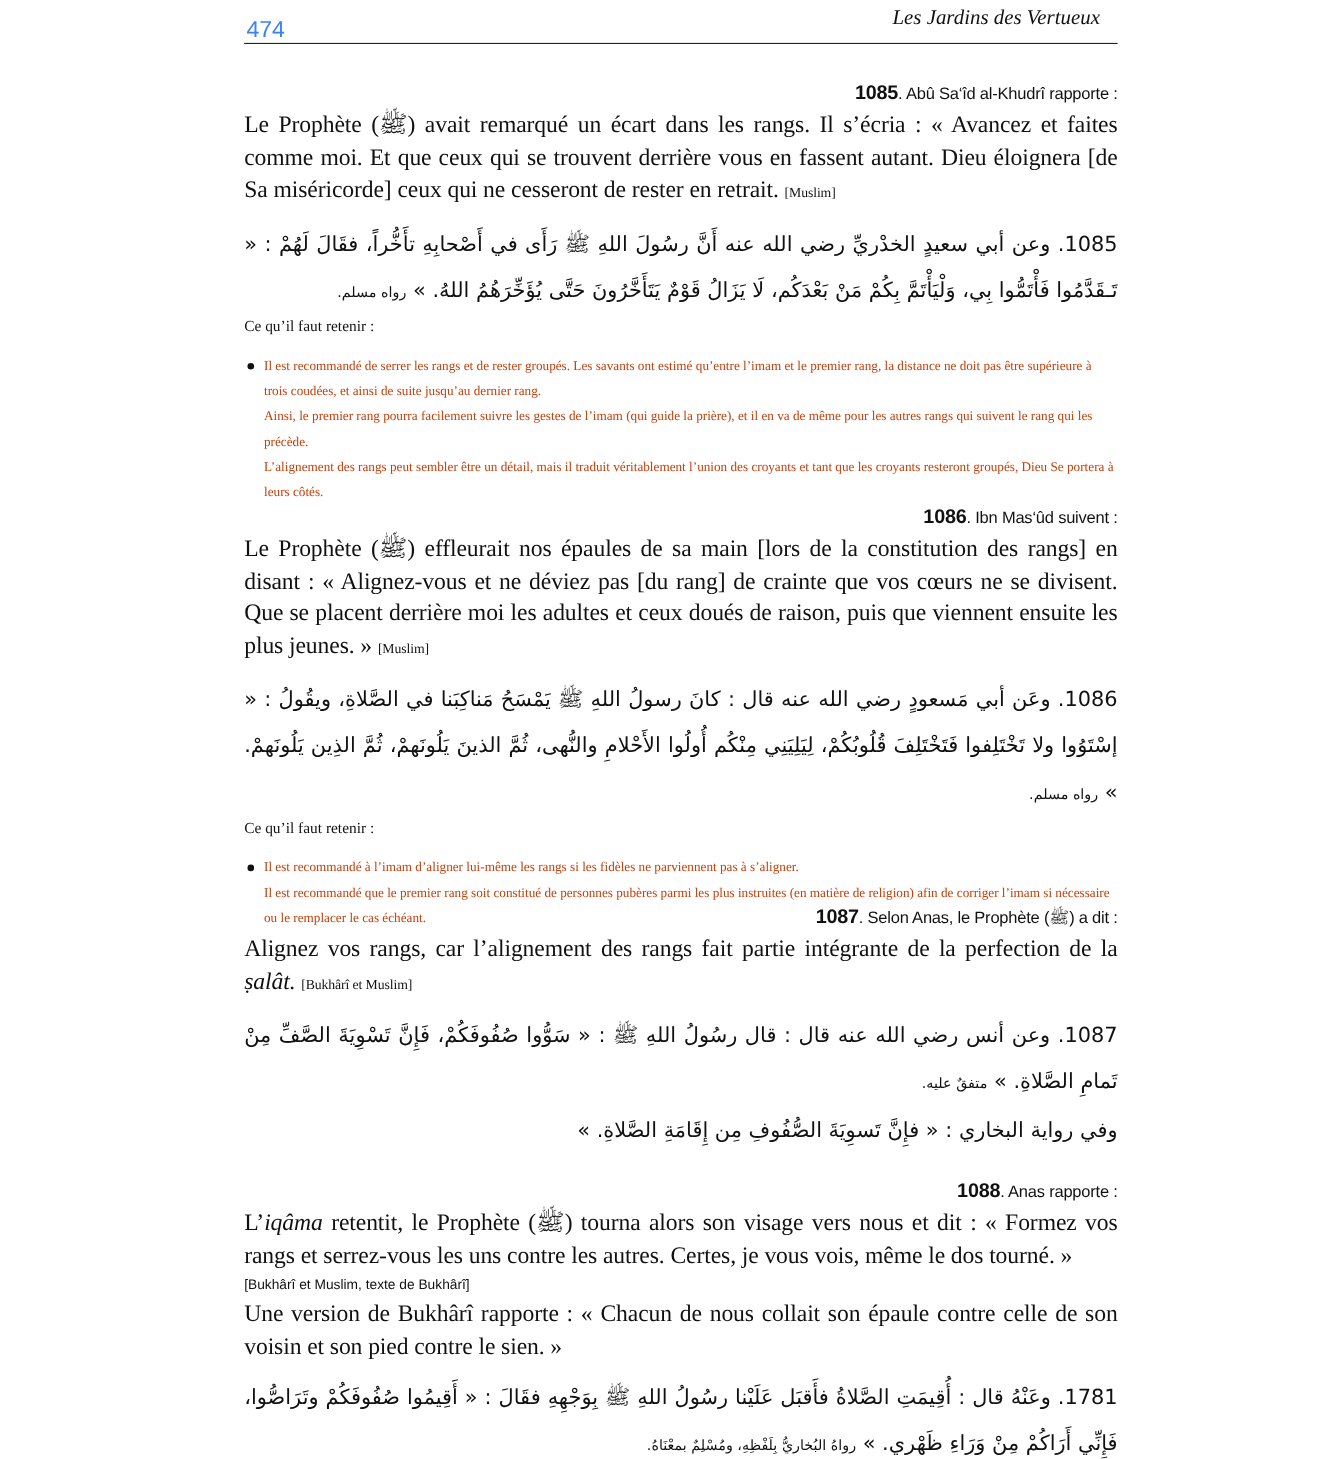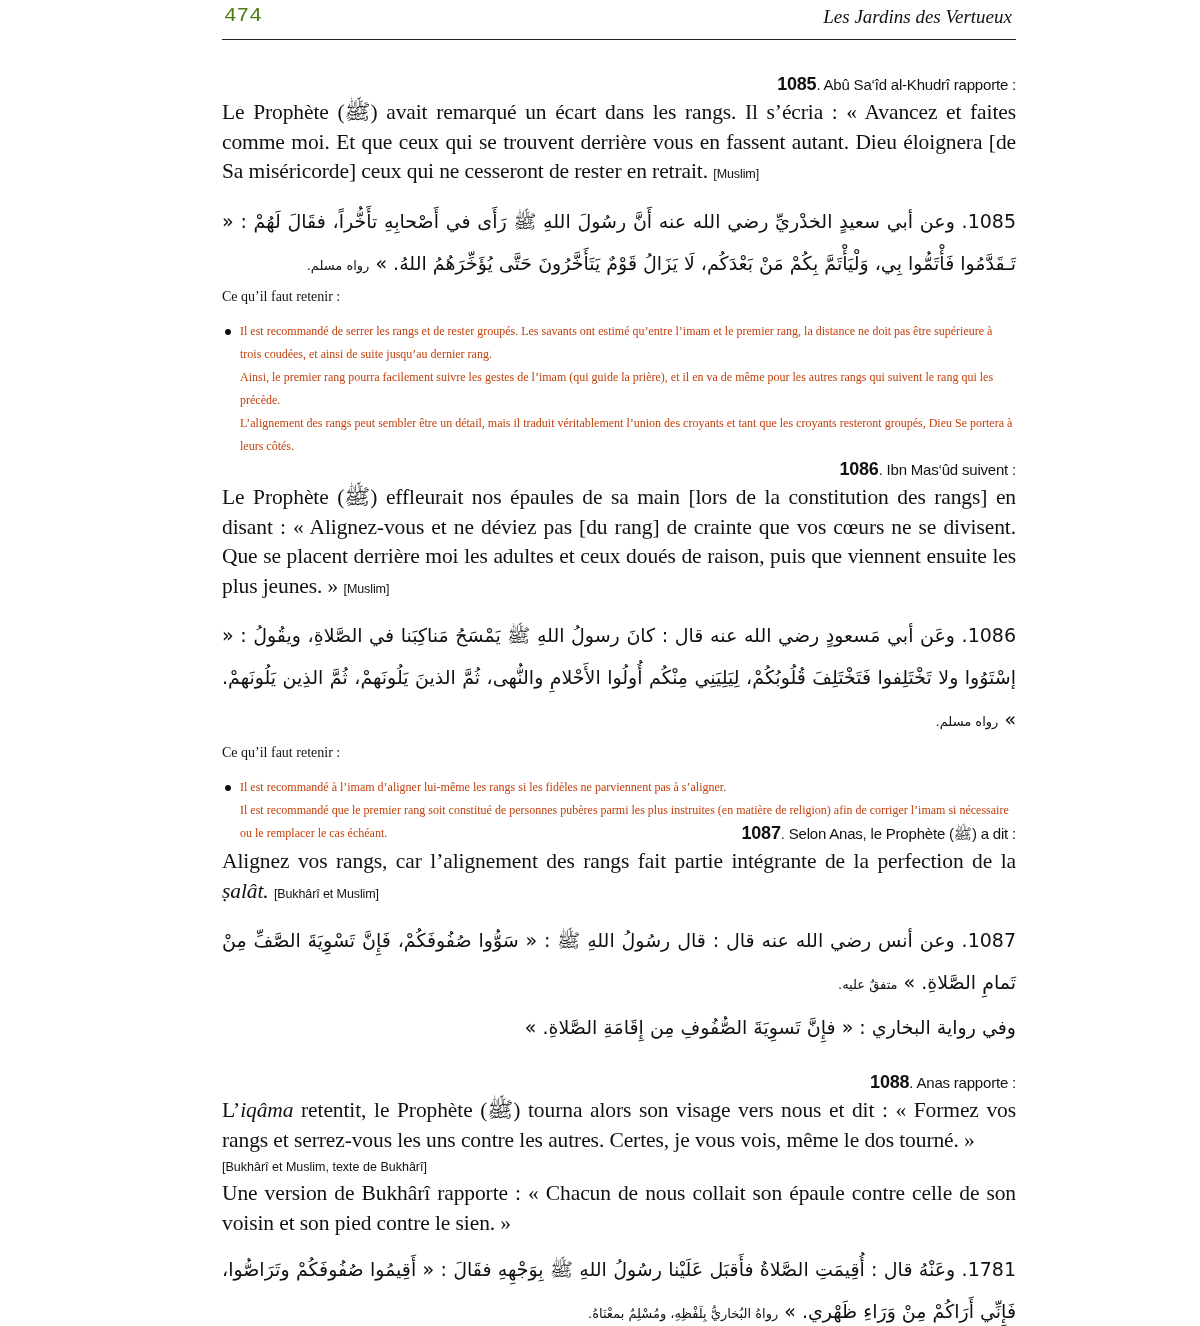--- a/index.html
+++ b/index.html
@@ -1,27 +1,27 @@
 <!DOCTYPE html>
 <html><head>
 <meta charset="utf-8">
 <style>
   html, body { margin: 0; padding: 0; background: #ffffff; }
   body { width: 1200px; height: 1326px; position: relative; overflow: hidden; color: #1a1a1a; }
   .page { position: absolute; left: 222px; top: 0; width: 794px; }
   .running-head { position: absolute; top: 4px; left: 0; width: 794px; height: 30px; }
-  .page-number { position: absolute; left: 2px; top: 0; font-family: Liberation Mono, monospace; font-size: 21px; color: #4d7c0f; }
-  .book-title { position: absolute; right: 4px; top: 2px; font-family: "Liberation Serif", serif; font-style: italic; font-size: 19px; color: #111; }
+  .page-number { position: absolute; left: 2px; top: 12px; font-family: Liberation Sans, sans-serif; font-size: 21px; color: #3b82f6; }
+  .book-title { position: absolute; right: 16px; top: 2px; font-family: "Liberation Serif", serif; font-style: italic; font-size: 19px; color: #111; }
   .head-rule { position: absolute; top: 35px; left: 0; width: 794px; height: 0; border-top: 1.5px solid #222; }
 
   .entry { position: absolute; left: 0; width: 794px; }
   .entry-heading { font-family: "Liberation Sans", sans-serif; font-size: 15px; line-height: 20px; color: #111; letter-spacing: -0.2px; text-align: right; }
   .entry-num { font-weight: bold; font-size: 18px; }
   .main-text { font-family: "Liberation Serif", serif; font-size: 21.5px; line-height: 29.5px; color: #111; text-align: justify; margin-top: 3px; letter-spacing: -0.1px; }
-  .source { font-family: Liberation Sans, sans-serif; font-size: 12.5px; color: #111; }
+  .source { font-family: Liberation Serif, serif; font-size: 12.5px; color: #111; }
   .source-line { font-family: "Liberation Sans", sans-serif; font-size: 12.5px; line-height: 24px; color: #111; }
   .arabic { direction: rtl; font-family: "DejaVu Sans", sans-serif; font-size: 19px; line-height: 42px; color: #111; text-align: justify; margin-top: 10px; }
   .arabic .narr { font-size: 13px; }
   .retain-label { font-family: Liberation Serif, serif; font-size: 14px; line-height: 20px; color: #111; margin-top: 0px; }
   .notes { position: relative; padding-left: 18px; font-family: "Liberation Serif", serif; font-size: 12px; line-height: 23px; color: #c2410c; margin-top: 13px; }
   .notes p { margin: 0; }
   .bullet { position: absolute; left: 3px; top: 9px; width: 6px; height: 6px; border-radius: 50%; background: #111; }
   i.trans { font-style: italic; }
 </style>
 </head>

